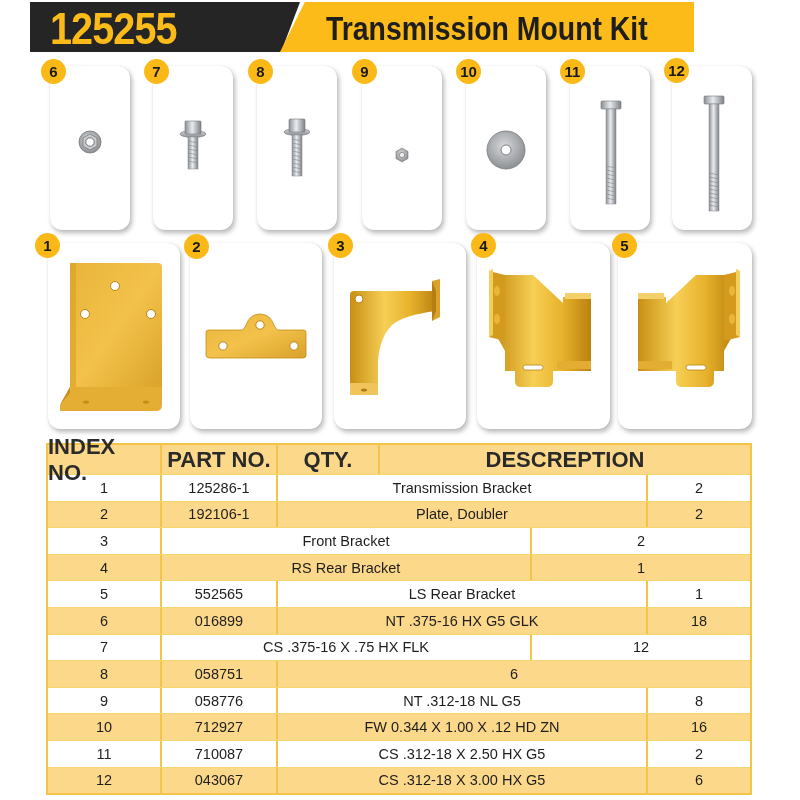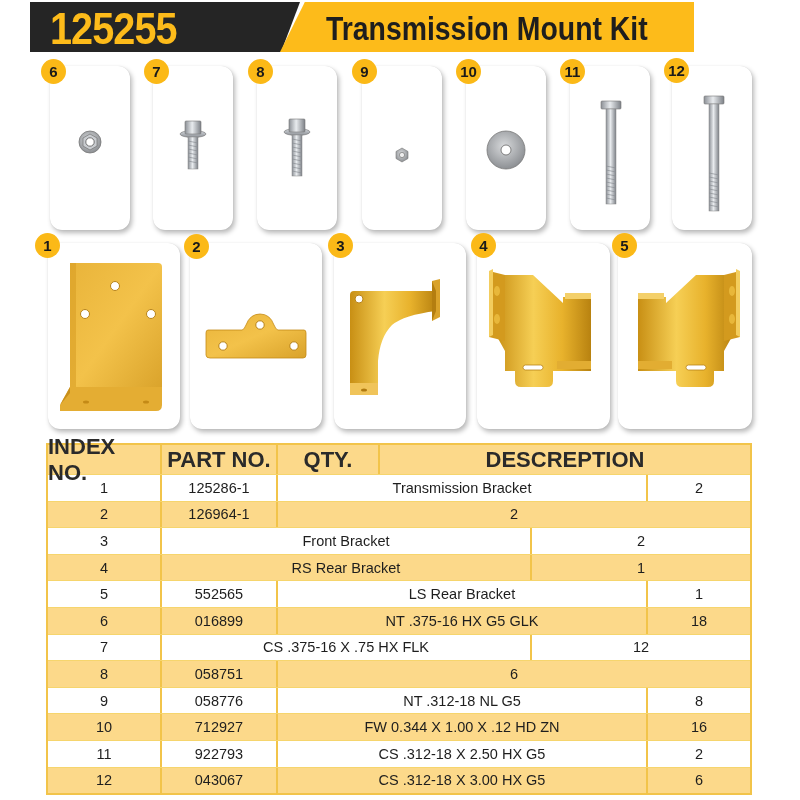--- a/index.html
+++ b/index.html
@@ -251,21 +251,22 @@
     <div class="td c2">DESCREPTION</div>
   </div>
   <div class="tr plain">
     <div class="td c0">1</div>
     <div class="td c1">125286-1</div>
     <div class="td c2">Transmission Bracket</div>
     <div class="td c3">2</div>
   </div>
   <div class="tr alt">
     <div class="td c0">2</div>
-    <div class="td c1">126964-1</div>
+    <div class="td c1">192106-1</div>
+    <div class="td c2">Plate, Doubler</div>
     <div class="td c3">2</div>
   </div>
   <div class="tr plain">
     <div class="td c0">3</div>
     <div class="td c2">Front Bracket</div>
     <div class="td c3">2</div>
   </div>
   <div class="tr alt">
     <div class="td c0">4</div>
     <div class="td c2">RS Rear Bracket</div>
@@ -300,21 +301,21 @@
     <div class="td c3">8</div>
   </div>
   <div class="tr alt">
     <div class="td c0">10</div>
     <div class="td c1">712927</div>
     <div class="td c2">FW 0.344 X 1.00 X .12 HD ZN</div>
     <div class="td c3">16</div>
   </div>
   <div class="tr plain">
     <div class="td c0">11</div>
-    <div class="td c1">922793</div>
+    <div class="td c1">710087</div>
     <div class="td c2">CS .312-18 X 2.50 HX G5</div>
     <div class="td c3">2</div>
   </div>
   <div class="tr alt">
     <div class="td c0">12</div>
     <div class="td c1">043067</div>
     <div class="td c2">CS .312-18 X 3.00 HX G5</div>
     <div class="td c3">6</div>
   </div>
 </div>

